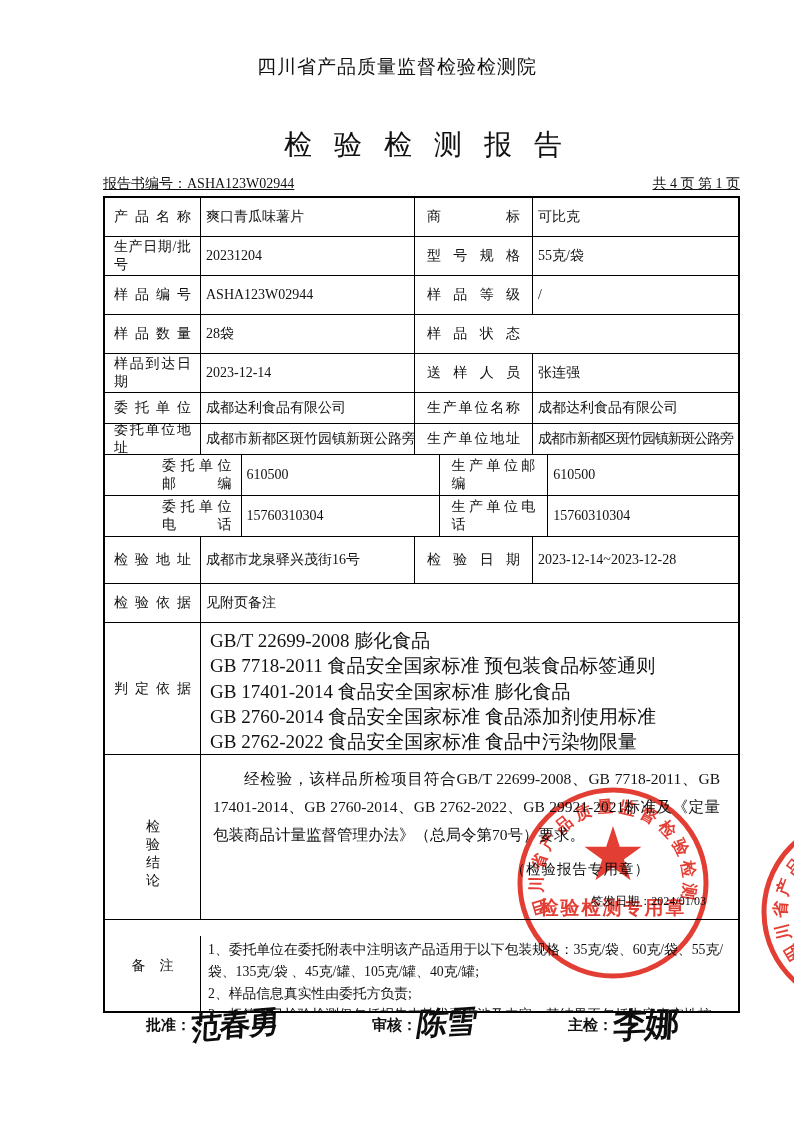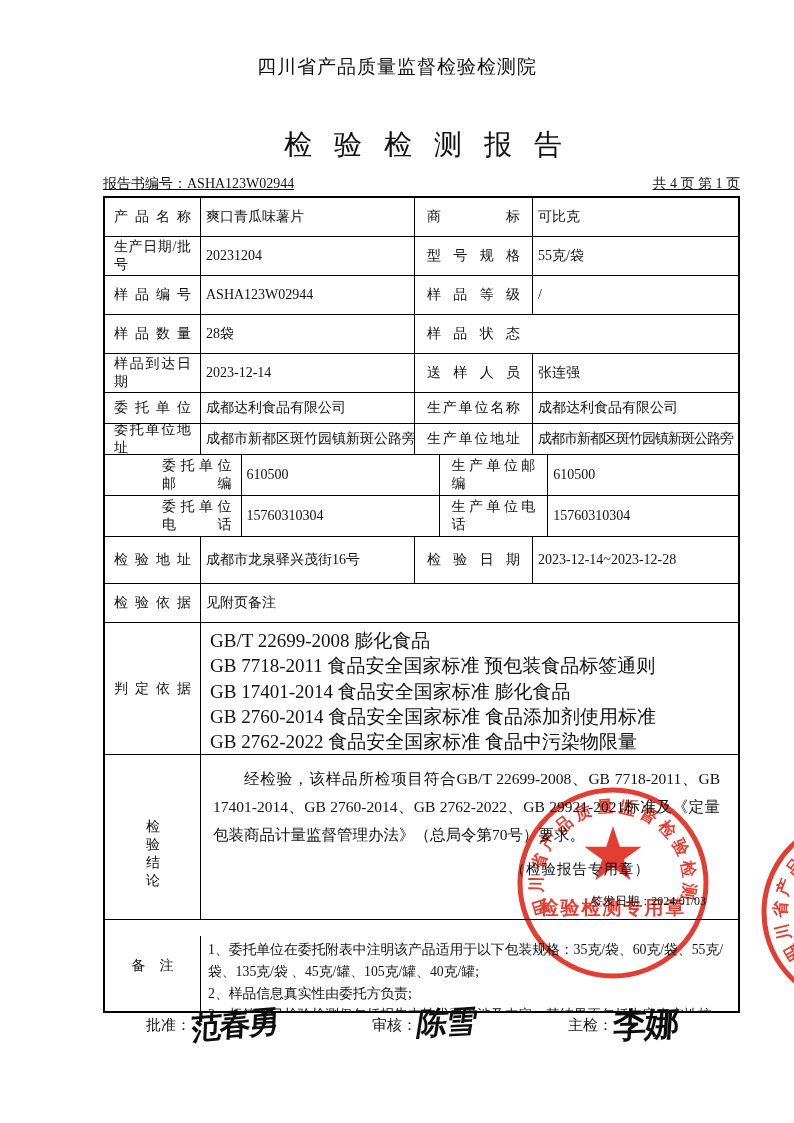--- a/index.html
+++ b/index.html
@@ -57,21 +57,21 @@
   .conclusion-text{
     padding:10px 18px 0 12px;text-indent:2em;line-height:1.8;font-size:15.5px;
     text-align:justify;
   }
   .seal-note{position:absolute;right:88px;bottom:40px;font-size:14.5px;letter-spacing:1px;}
   .issue-date{position:absolute;right:32px;bottom:9px;font-size:12px;}
   
   .sig-row{position:absolute;top:1002px;left:0;width:794px;height:70px;font-size:15px;}
   .sig-group{position:absolute;display:flex;align-items:flex-start;}
   .sig-approve{left:146px;} .sig-review{left:372px;} .sig-inspect{left:568px;}
-  .sig-label{padding-top:14px;}
+  .sig-label{padding-top:14px;font-weight:bold;}
   .handwriting{
     font-size:31px;font-weight:bold;
     transform:rotate(-5deg) skewX(-8deg) translateY(2px);
     letter-spacing:-2px;color:#0d0d0d;
   }
   .hw2{transform:rotate(-3deg) skewX(-12deg) translateY(0);}
   .hw3{font-size:34px;transform:rotate(-2deg) skewX(-6deg);}
   
   .stamp{position:absolute;mix-blend-mode:multiply;opacity:.88;pointer-events:none;}
   .stamp-main{left:513px;top:783px;}

